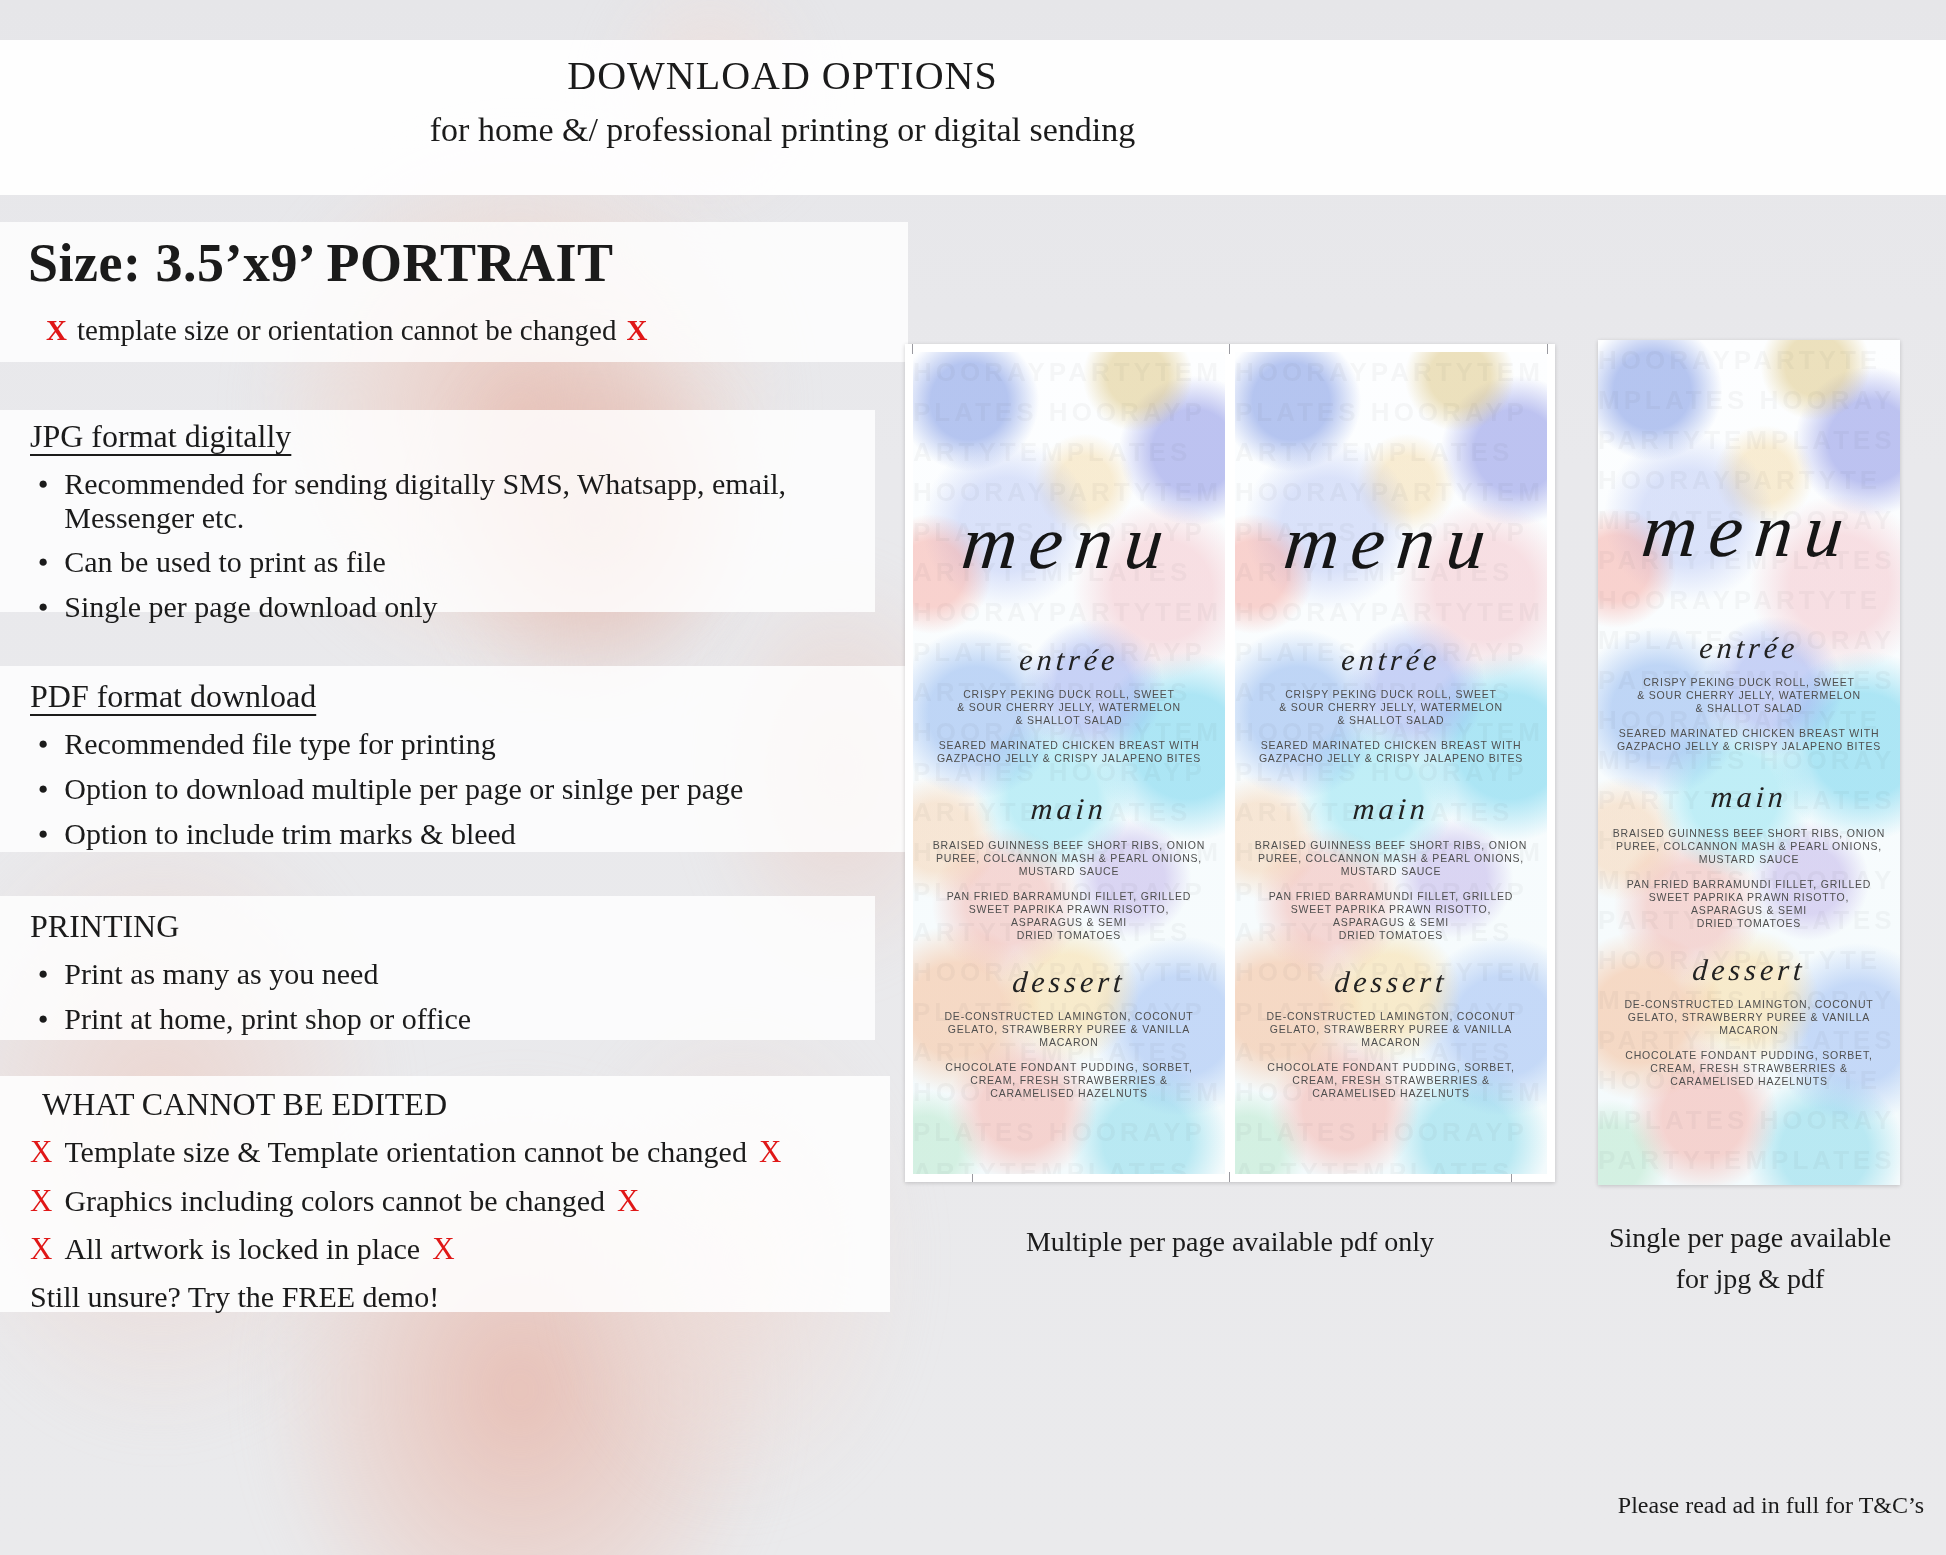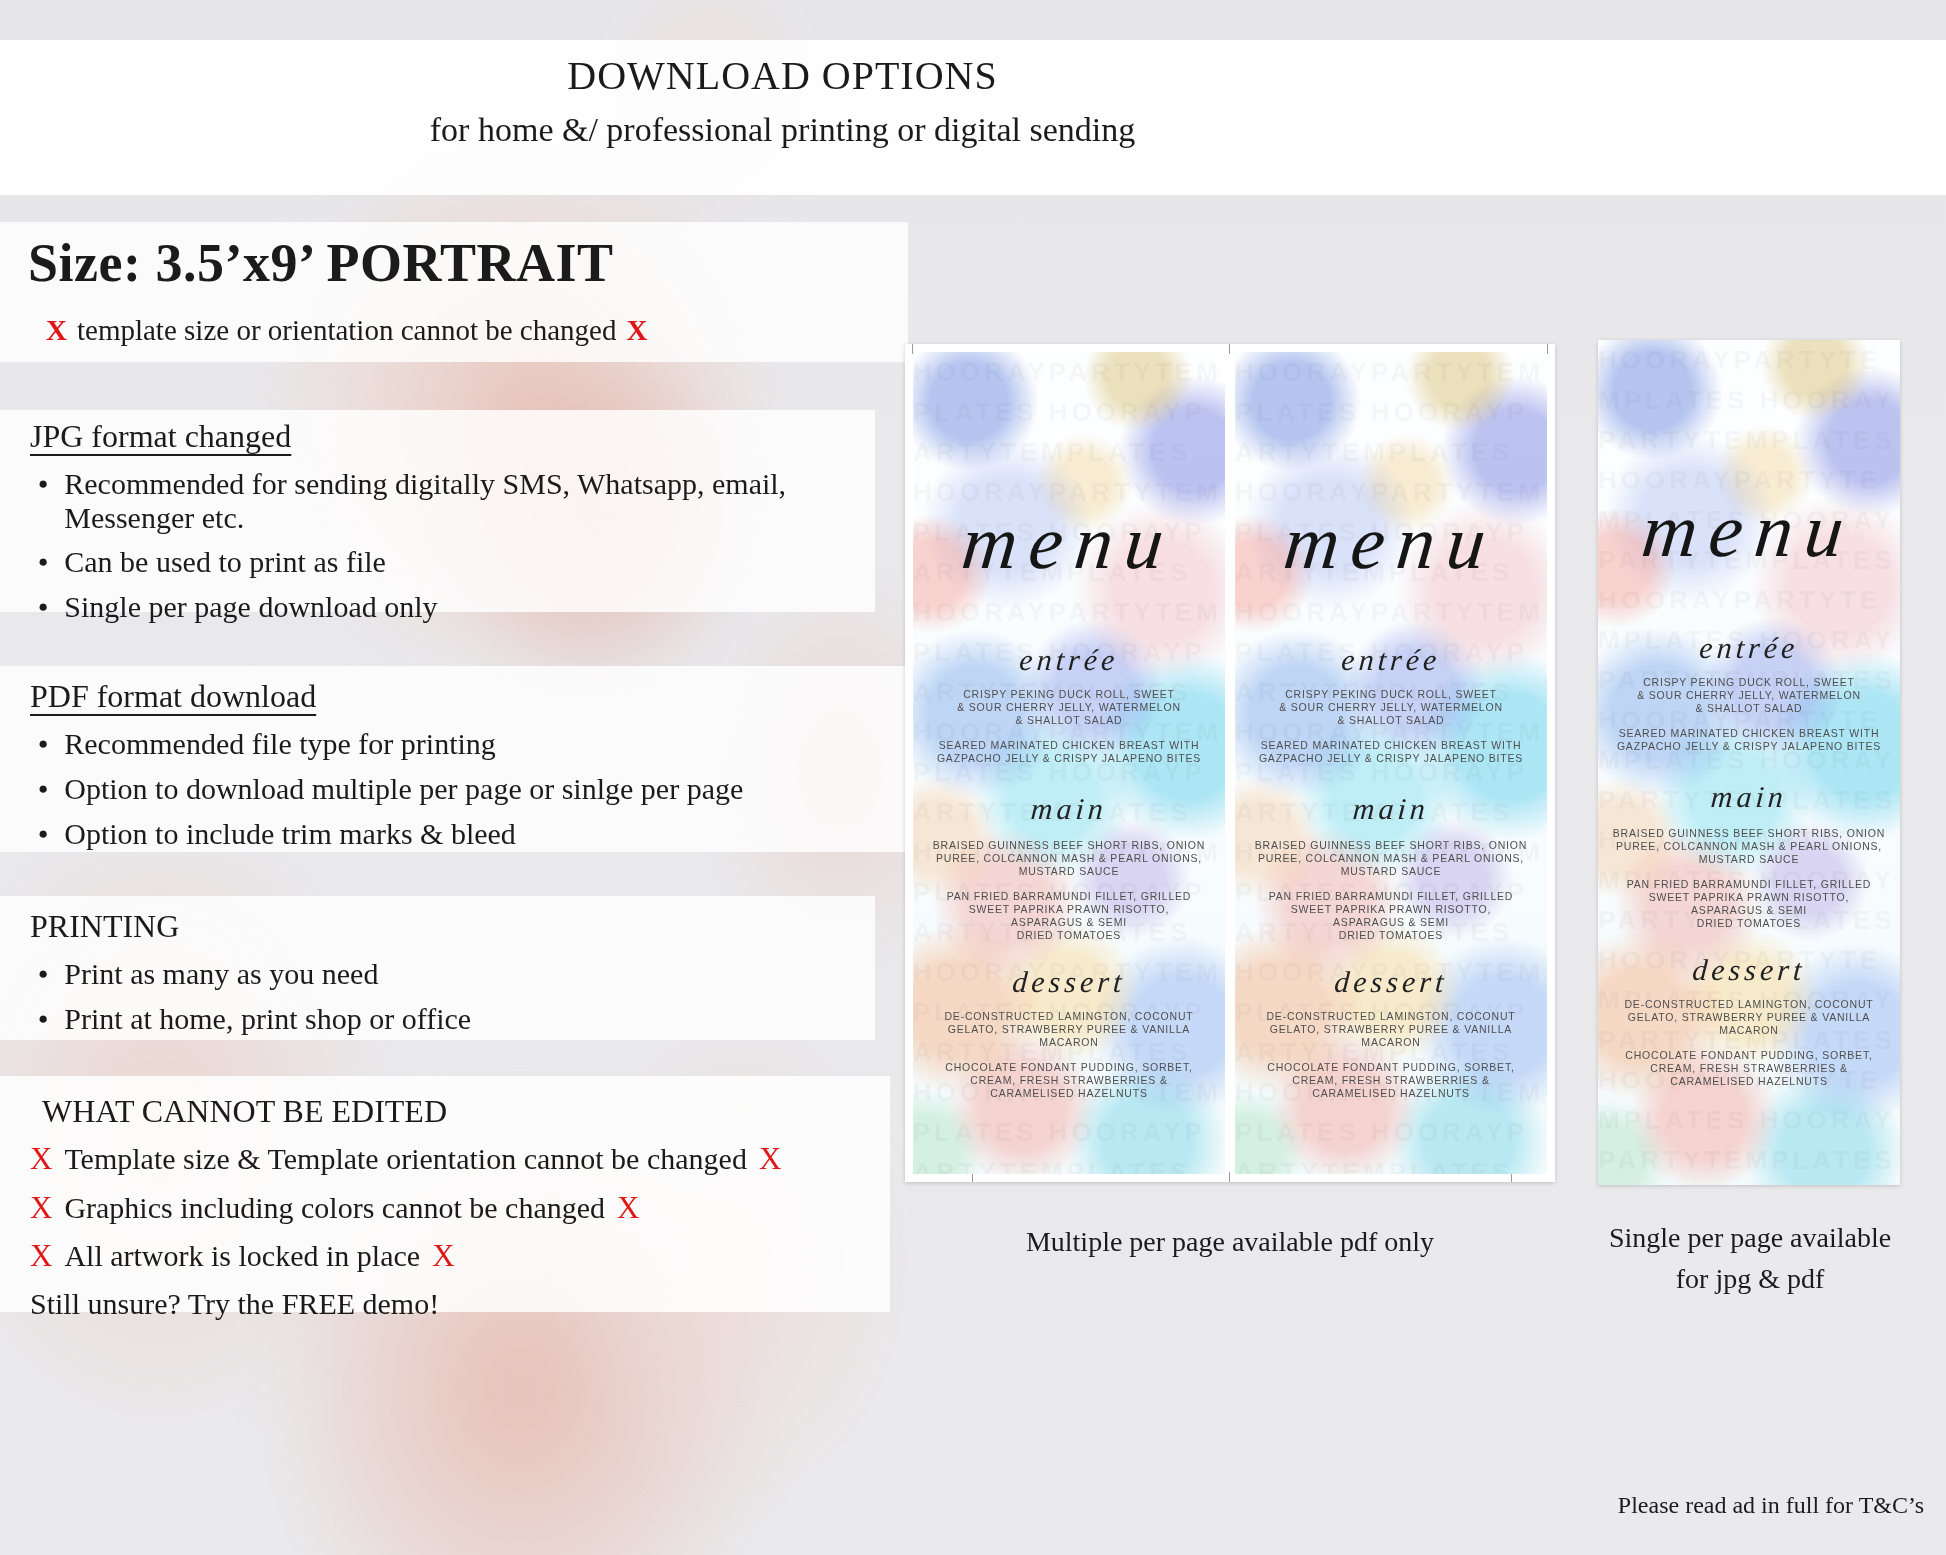--- a/index.html
+++ b/index.html
@@ -30,21 +30,21 @@
   
   .size-title{position:absolute;left:28px;top:232px;font-size:54px;font-weight:700;letter-spacing:.5px;}
   .xline{font-size:29px;white-space:nowrap;}
   .size-xline{position:absolute;left:36px;top:314px;}
   .xred{color:var(--x-red,#e01717);font-weight:700;}
   .size-xline .xred{margin:0 10px;}
   .sec{position:absolute;left:30px;}
   .sec-jpg{top:416px;width:860px;}
   .sec-pdf{top:676px;width:880px;}
   .sec-print{top:906px;width:840px;}
-  .sec-edit{top:1086px;width:860px;margin-top:7px;}
+  .sec-edit{top:1086px;width:860px;}
   .sec-title{font-size:32px;line-height:1.25;}
   .underlined{text-decoration:underline;text-underline-offset:7px;text-decoration-thickness:2px;}
   ul.bullets{list-style:none;margin:10px 0 0 0;padding:0;}
   ul.bullets li{font-size:30px;line-height:1.12;margin-top:11px;display:flex;}
   ul.bullets li::before{content:"●";font-size:17px;line-height:34px;margin:0 16px 0 8px;flex:0 0 auto;}
   ul.bullets .btxt{white-space:pre-line;}
   .edit-title{font-size:32px;padding-left:12px;}
   .edit-line{font-size:30px;margin-top:9px;line-height:1.28;}
   .edit-line .xred{font-weight:400;font-size:31px;}
   .edit-line .xred.lead{margin-right:12px;}
@@ -125,21 +125,21 @@
   <div class="panel band-pdf"></div>
   <div class="panel band-print"></div>
   <div class="panel band-edit"></div>
 
   <div class="size-title">Size: 3.5’x9’ PORTRAIT</div>
   <div class="xline size-xline">
     <span class="xred">X</span><span>template size or orientation cannot be changed</span><span class="xred">X</span>
   </div>
 
   <div class="sec sec-jpg">
-    <div class="sec-title underlined">JPG format changed</div>
+    <div class="sec-title underlined">JPG format digitally</div>
     <ul class="bullets">
       <li>
           <span class="btxt">Recommended for sending digitally SMS, Whatsapp, email,
 Messenger etc.</span>
         </li>
       <li>
           <span class="btxt">Can be used to print as file</span>
         </li>
       <li>
           <span class="btxt">Single per page download only</span>

